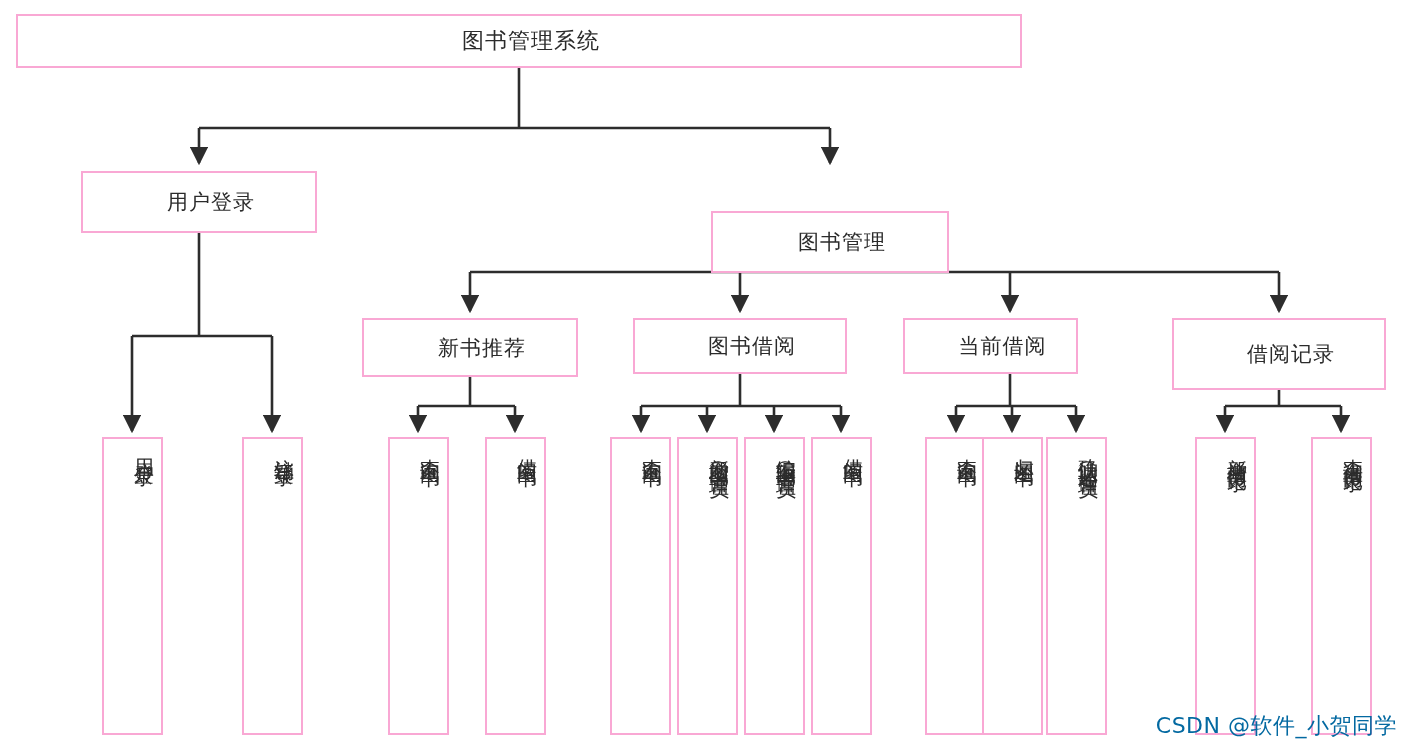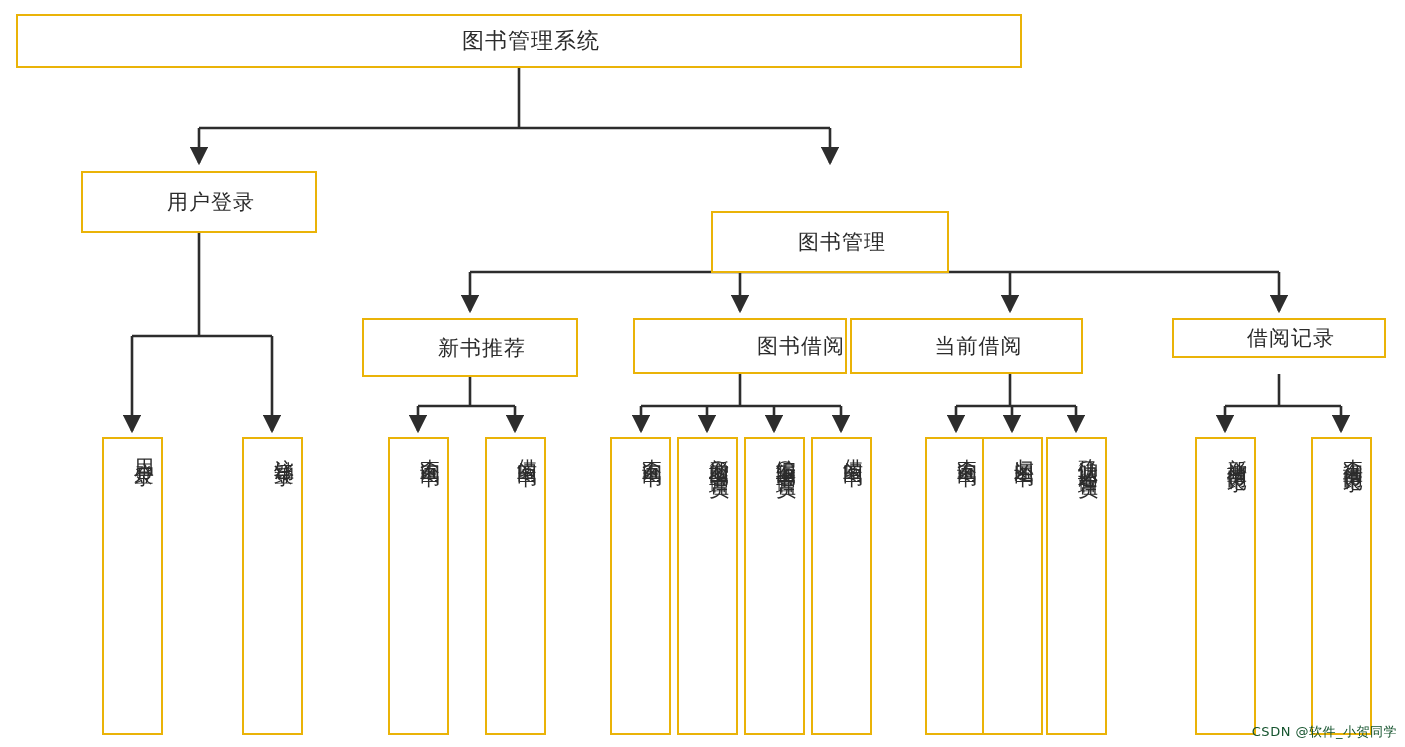--- a/index.html
+++ b/index.html
@@ -23,21 +23,21 @@
     left: 0;
     top: 0;
     width: 1405px;
     height: 747px;
     pointer-events: none;
   }
   .node {
     position: absolute;
     box-sizing: border-box;
     background: #ffffff;
-    border: 2px solid #eab308;
+    border: 2px solid #f9a8d4;
     display: flex;
     align-items: center;
     justify-content: center;
     color: #2b2b2b;
     padding-left: 24px;
   }
   .node.root {
     font-size: 22px;
     letter-spacing: 1px;
   }
@@ -60,22 +60,22 @@
     text-orientation: upright;
     letter-spacing: 3px;
     line-height: 1;
     white-space: nowrap;
     display: block;
   }
   .watermark {
     position: absolute;
     right: 8px;
     bottom: 6px;
-    font-size: 13px;
-    color: #14532d;
+    font-size: 22px;
+    color: #0369a1;
     white-space: nowrap;
     letter-spacing: 0.5px;
   }
 </style>
 </head>
 <body>
 
 <div id="canvas">
 
   <svg id="wires" viewBox="0 0 1405 747" width="1405" height="747" xmlns="http://www.w3.org/2000/svg">
@@ -135,27 +135,27 @@
   <div class="node lvl2" style="left:81px; top:171px; width:236px; height:62px;">
     <span>用户登录</span>
   </div>
   <div class="node lvl2" style="left:711px; top:171px; width:238px; height:62px;margin-top:40px;">
     <span>图书管理</span>
   </div>
 
   <div class="node lvl3" style="left:362px; top:318px; width:216px; height:59px;">
     <span>新书推荐</span>
   </div>
-  <div class="node lvl3" style="left:633px; top:318px; width:214px; height:56px;justify-content:flex-end;">
+  <div class="node lvl3" style="left:633px; top:318px; width:214px; height:56px;">
     <span>图书借阅</span>
   </div>
-  <div class="node lvl3" style="left:850px; top:318px; width:233px; height:56px;">
+  <div class="node lvl3" style="left:903px; top:318px; width:175px; height:56px;">
     <span>当前借阅</span>
   </div>
-  <div class="node lvl3" style="left:1172px; top:318px; width:214px; height:40px;">
+  <div class="node lvl3" style="left:1172px; top:318px; width:214px; height:72px;">
     <span>借阅记录</span>
   </div>
 
   <div class="node leaf" style="left:102px; top:437px; width:61px; height:298px;">
     <span class="vtext">用户登录</span>
   </div>
   <div class="node leaf" style="left:242px; top:437px; width:61px; height:298px;">
     <span class="vtext">注销登录</span>
   </div>
 

